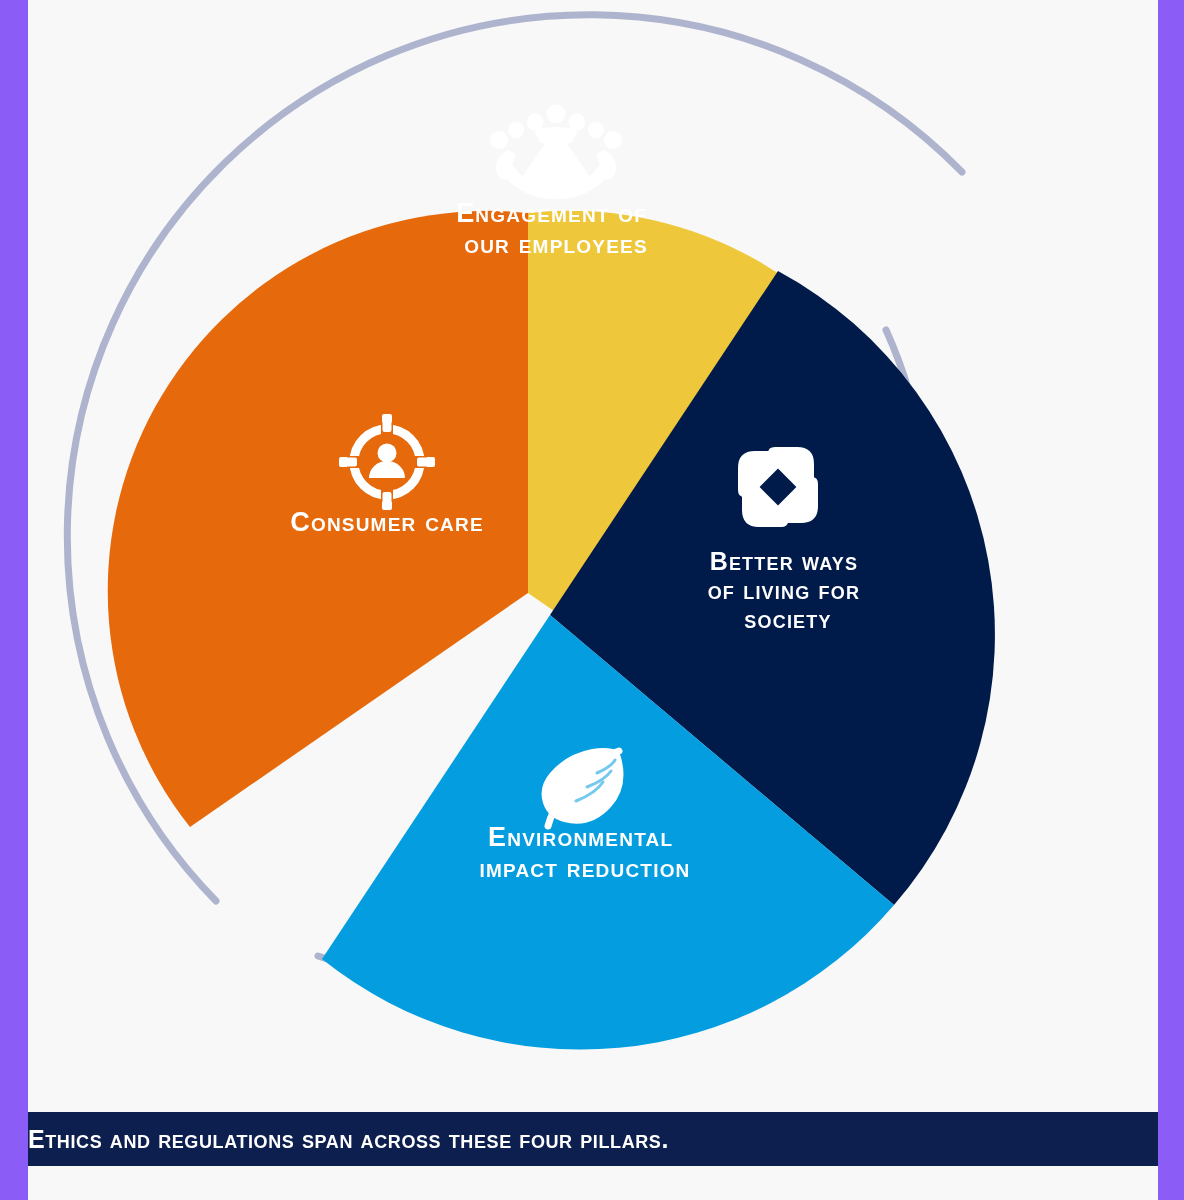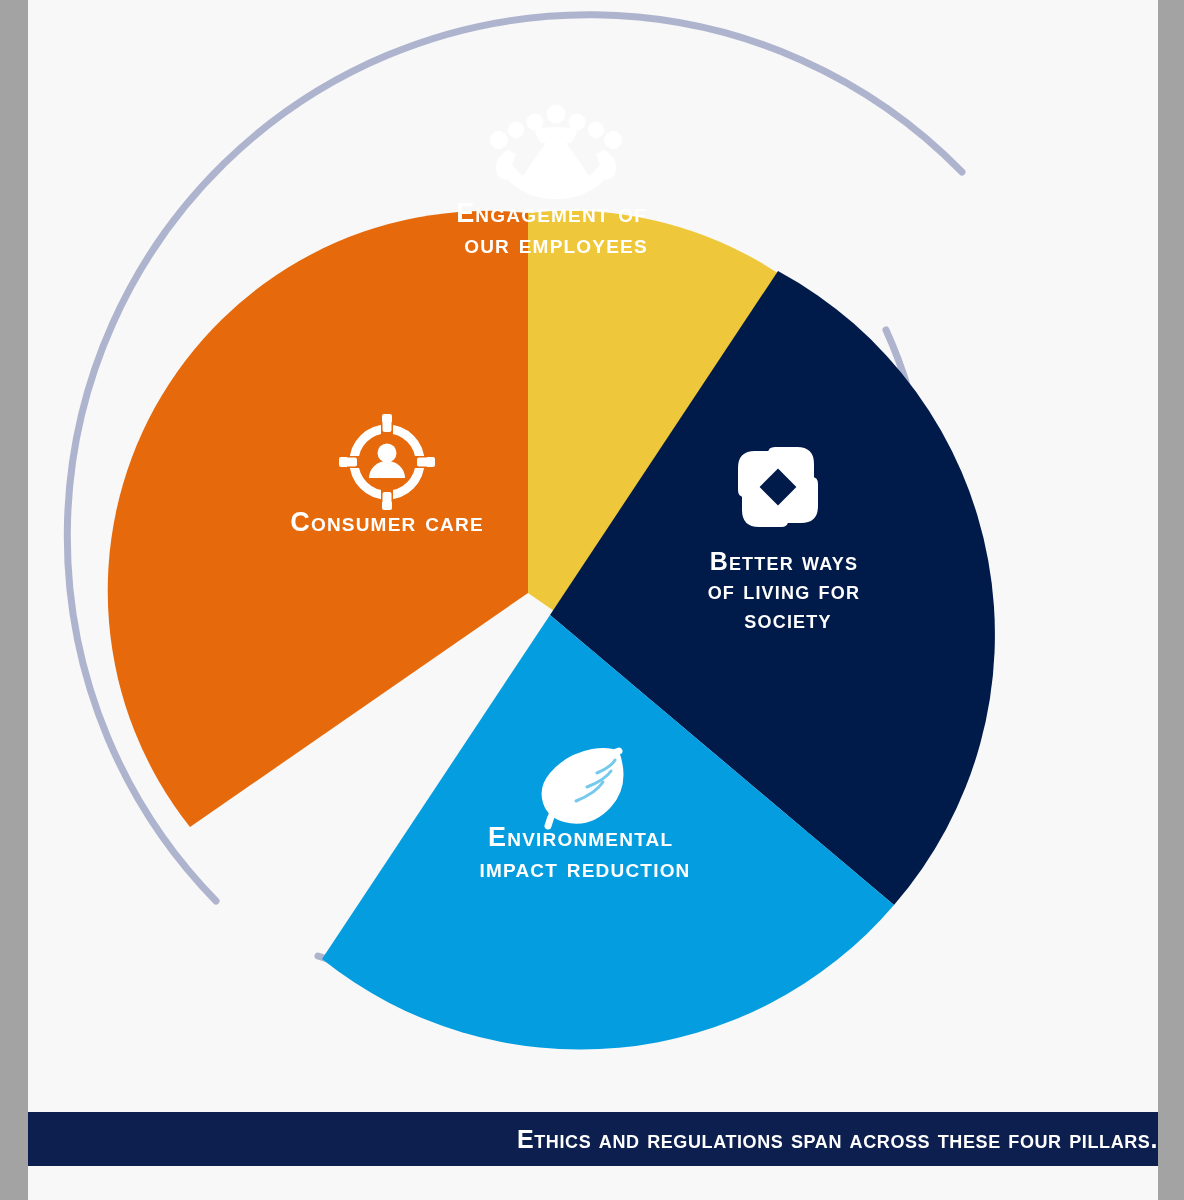--- a/index.html
+++ b/index.html
@@ -11,21 +11,21 @@
   body {
     width: 1184px;
     height: 1200px;
     font-family: "Liberation Sans", sans-serif;
     overflow: hidden;
   }
   #stage {
     position: relative;
     width: 1184px;
     height: 1200px;
-    background: #a3a3a3;
+    background: #8b5cf6;
   }
   #content-area {
     position: absolute;
     left: 28px;
     top: 0px;
     width: 1130px;
     height: 1200px;
     background: #f8f8f8;
   }
   #wheel-wrap {
@@ -56,21 +56,21 @@
   }
   #banner {
     position: absolute;
     left: 28px;
     top: 1112px;
     width: 1130px;
     height: 54px;
     background: #0d1f4e;
     display: flex;
     align-items: center;
-    justify-content: flex-end;
+    justify-content: flex-start;
     box-sizing: border-box;
   }
   #banner-text {
     color: #ffffff;
     font-family: "Liberation Sans", sans-serif;
     font-weight: bold;
     font-size: 25px;
     font-variant: small-caps;
     letter-spacing: 0.6px;
     white-space: nowrap;

